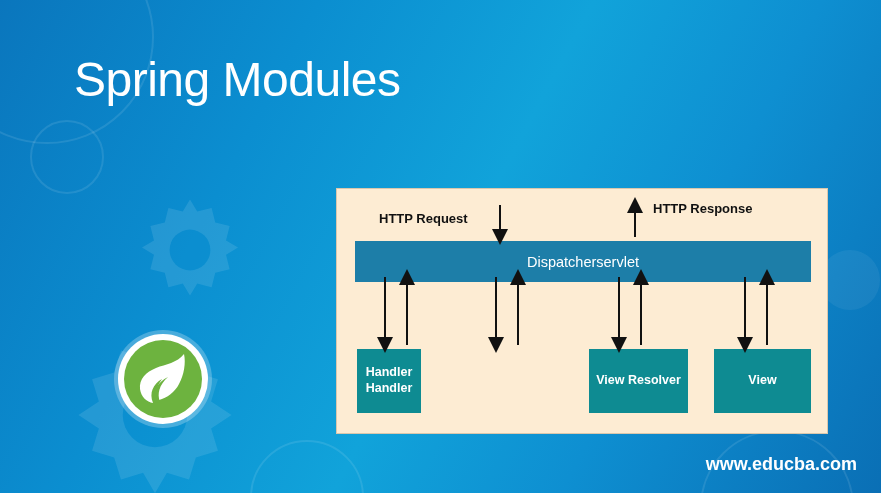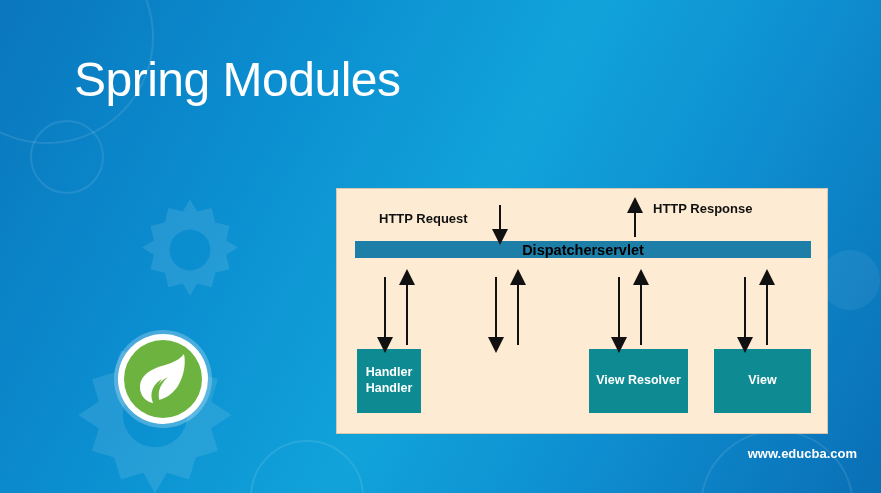--- a/index.html
+++ b/index.html
@@ -77,25 +77,25 @@
     height: 246px;
     background: #fdecd3;
     border: 1px solid #d9c7ad;
     box-sizing: border-box;
   }
   .dispatcher {
     position: absolute;
     left: 18px;
     top: 52px;
     width: 456px;
-    height: 17px;
+    height: 41px;
     background: #1d7ea8;
-    color: #000000;
+    color: #ffffff;
     font-size: 14.5px;
-    font-weight: bold;
+    font-weight: normal;
     display: flex;
     align-items: center;
     justify-content: center;
     box-sizing: border-box;
   }
   .box {
     position: absolute;
     top: 160px;
     height: 64px;
     background: #0e8b92;
@@ -120,22 +120,22 @@
     position: absolute;
     left: 0;
     top: 0;
     width: 492px;
     height: 246px;
     pointer-events: none;
   }
   .footer {
     position: absolute;
     right: 24px;
-    bottom: 32px;
-    font-size: 13px;
+    bottom: 18px;
+    font-size: 18px;
     font-weight: bold;
     color: #ffffff;
     white-space: nowrap;
   }
 </style>
 </head>
 <body>
 
 <div id="stage">
 

